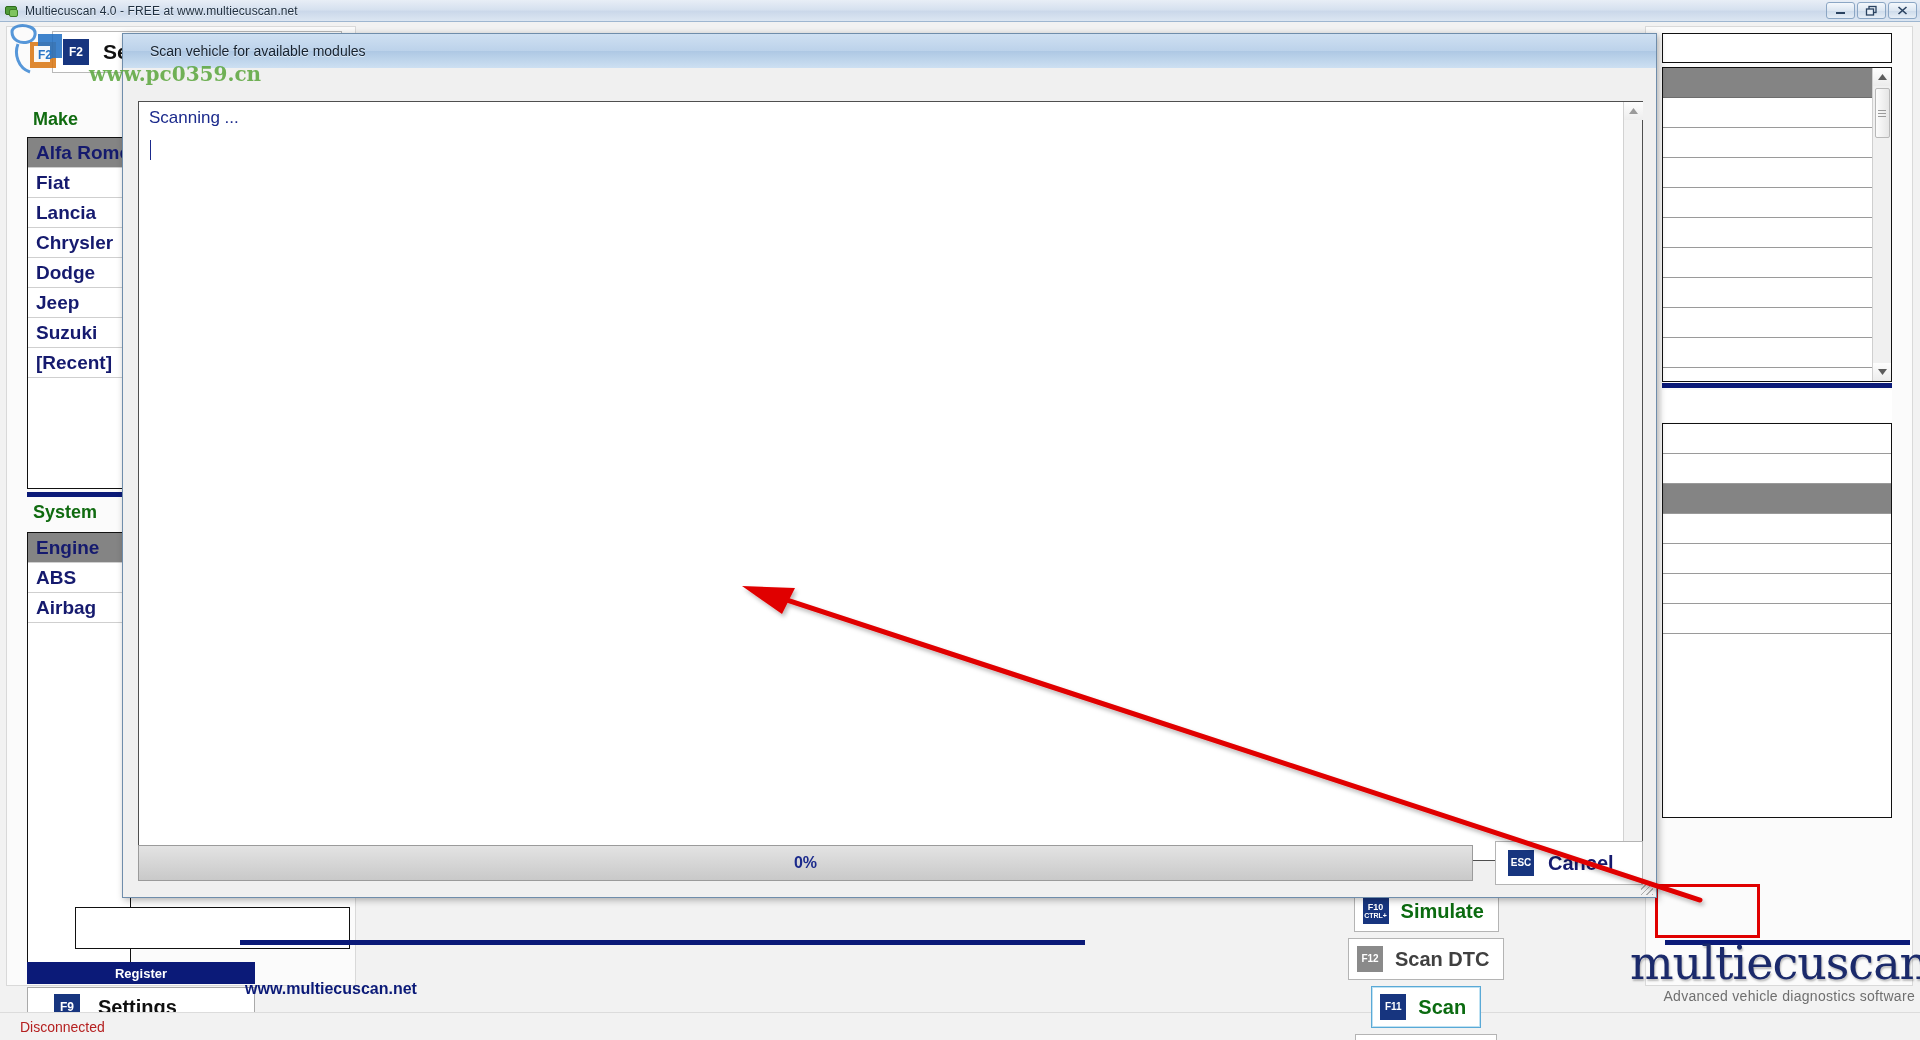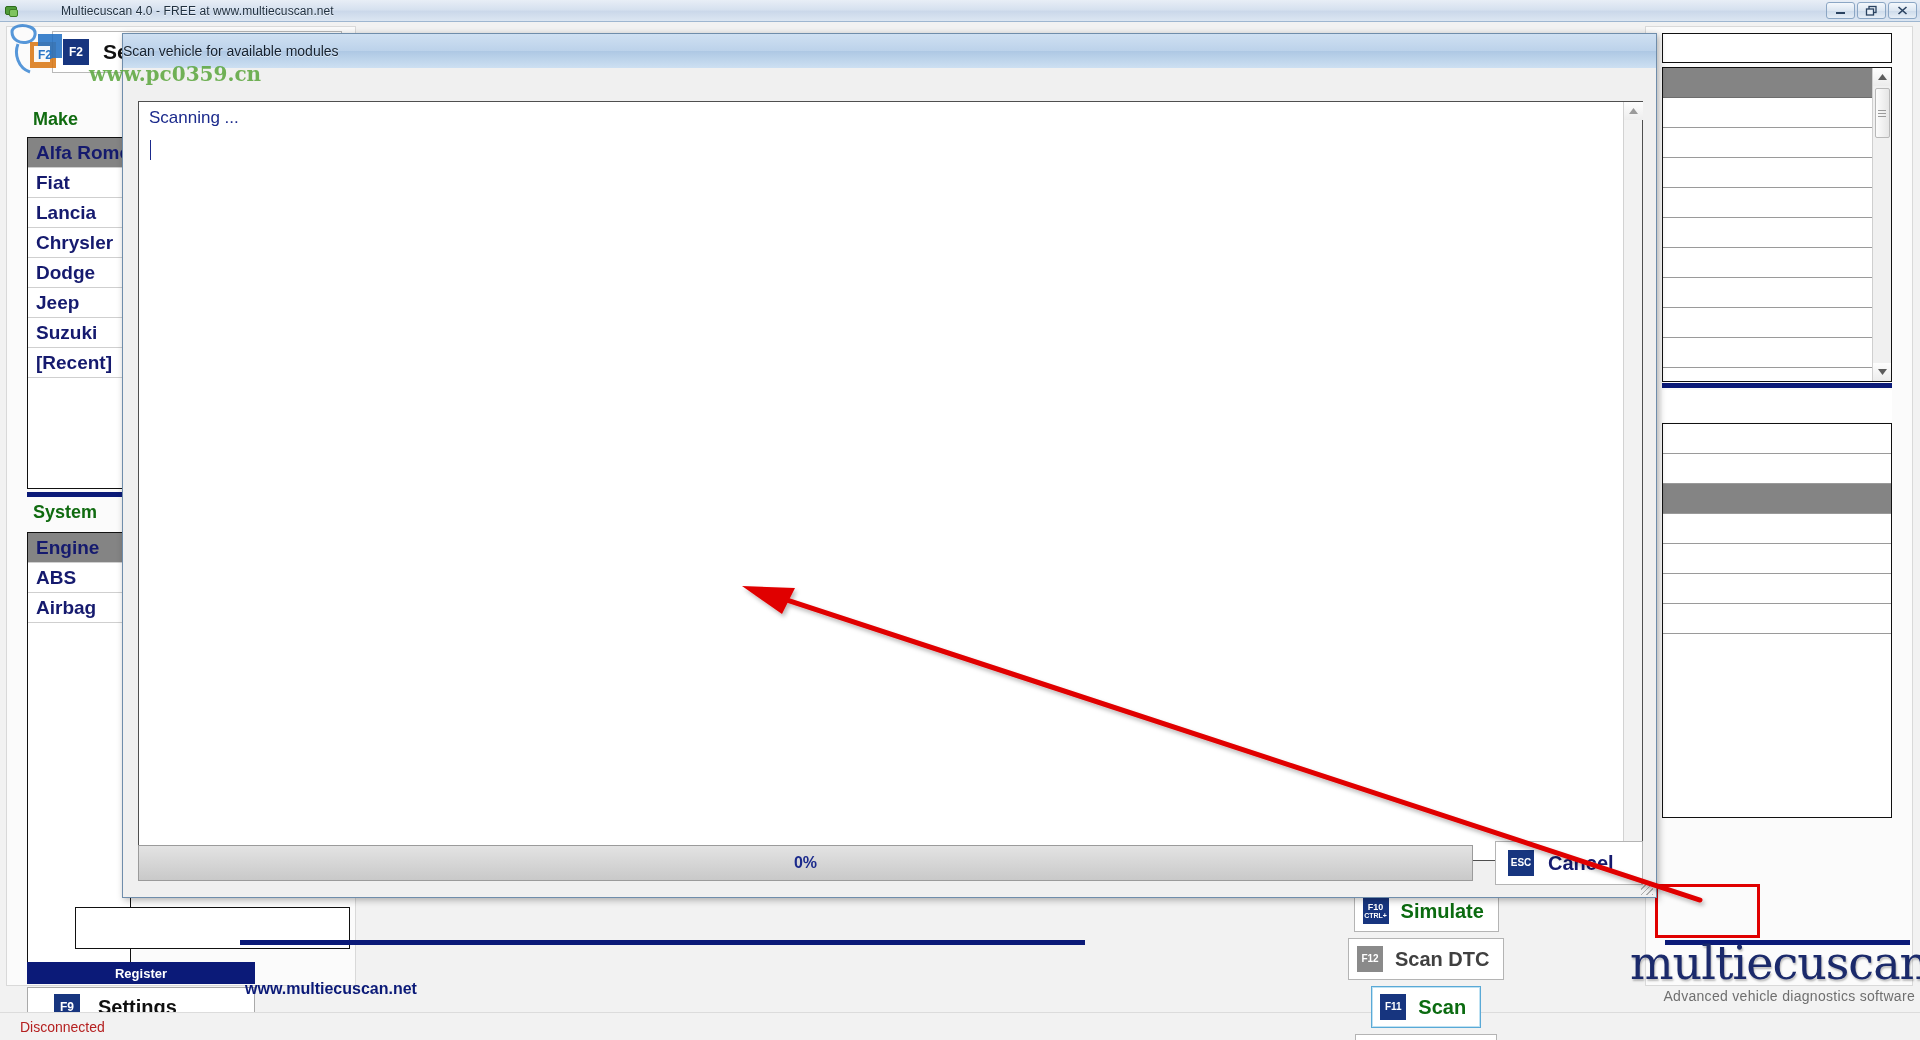--- a/index.html
+++ b/index.html
@@ -35,21 +35,20 @@
     background:#4f9c3a; border:1px solid #2d6b1d; border-radius:2px;
   }
   #titlebar .tb-icon .g2 {
     position:absolute; left:5px; top:6px; width:9px; height:8px;
     background:#7fc45f; border:1px solid #3d7d26; border-radius:2px;
   }
   #titlebar .tb-title {
     font-size: 12px; color: #203040; letter-spacing: .1px;
     text-shadow: 0 1px 0 rgba(255,255,255,.7);
     white-space: nowrap;
-    margin-left: 36px;
   }
   #win-controls {
     position: absolute; right: 3px; top: 2px;
     display: flex; gap: 2px;
   }
   #win-controls .wbtn {
     width: 29px; height: 17px;
     background: linear-gradient(to bottom,#f4f8fc 0%, #dde7f2 50%, #ccdaea 51%, #e6eef7 100%);
     border: 1px solid #8ba6c4; border-radius: 3px;
     display:flex; align-items:center; justify-content:center;
@@ -219,21 +218,21 @@
     border:1px solid #6f8dab;
     box-shadow: 2px 2px 7px rgba(0,0,0,.30);
     z-index: 10;
   }
   #dlg-titlebar {
     height: 34px;
     background: linear-gradient(to bottom,#cfe0f2 0%, #bcd2ea 50%, #aec8e4 51%, #cde0f2 100%);
     display:flex; align-items:center;
   }
   #dlg-title {
-    margin-left: 0; font-size:14px; color:#14202e;
+    margin-left: 27px; font-size:14px; color:#14202e;
     text-shadow: 0 1px 0 rgba(255,255,255,.6);
   }
   #dlg-body { position:absolute; left:0; top:34px; width:1533px; height:829px; background:#f0f0f0; }
   #log-area {
     position:absolute; left:15px; top:33px; right:13px; height:760px;
     background:#ffffff; border:1px solid #4f4f4f;
   }
   #log-text {
     position:absolute; left:10px; top:6px;
     font-size:17px; color:#1b2a8c; white-space:pre;

